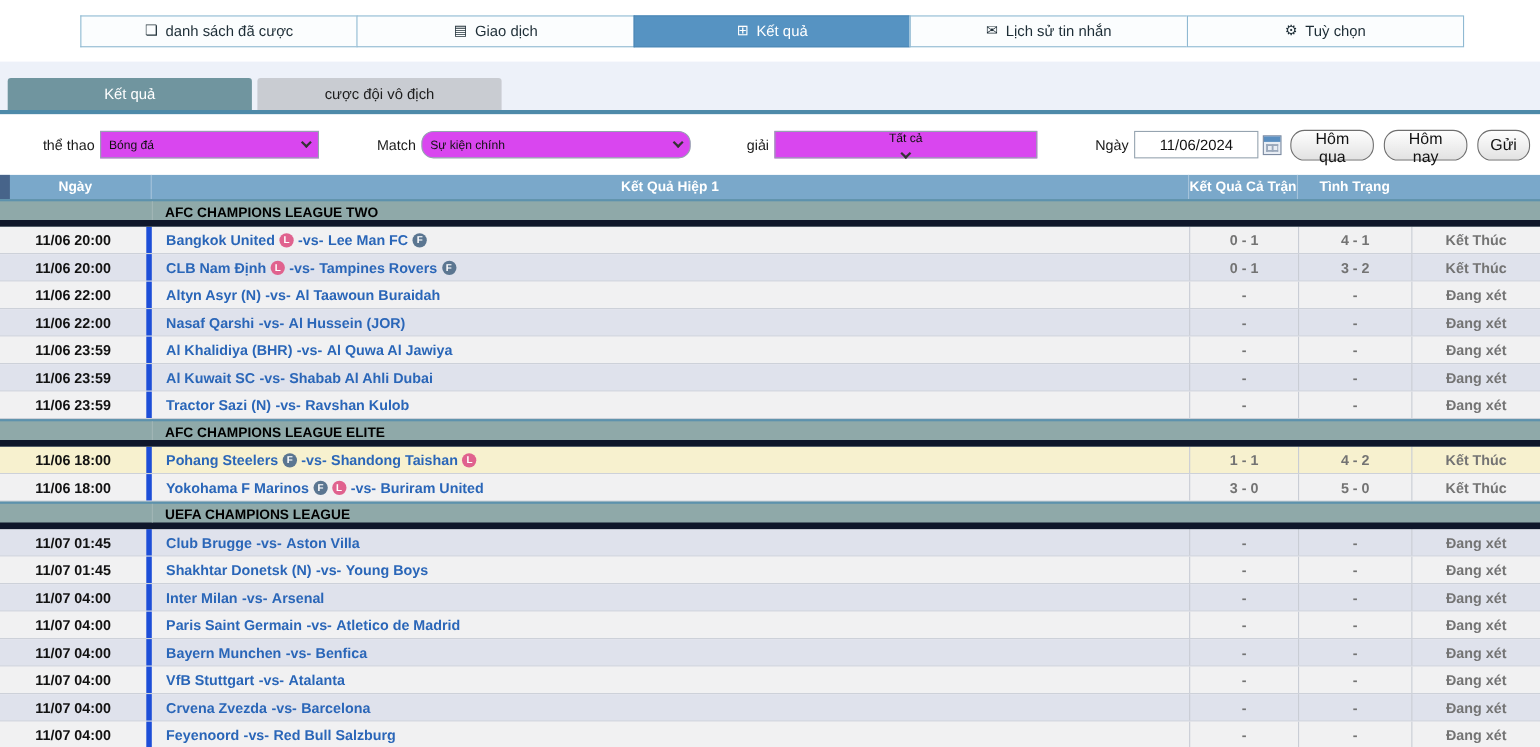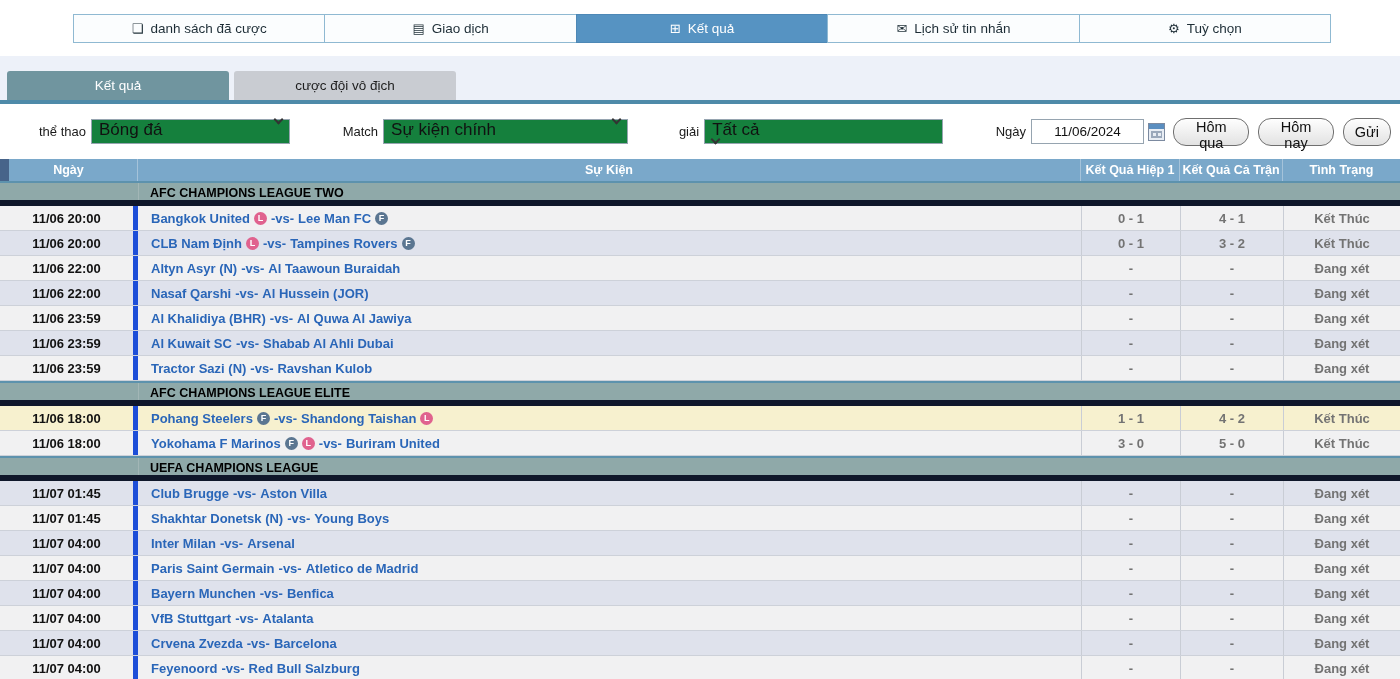--- a/index.html
+++ b/index.html
@@ -22,27 +22,27 @@
   .subtab { width:222px; height:29px; display:flex; align-items:center; justify-content:center;
     font-size:13.5px; border-radius:3px 3px 0 0; cursor:pointer; }
   .subtab.active { background:#70959f; color:#fff; }
   .subtab.inactive { background:#c9ccd2; color:#1d1d1d; }
   .teal-divider { height:4px; background:#4e8aa9; }
 
   
   .filters { height:55px; background:#fff; display:flex; align-items:center;
     padding-left:8px; font-size:13px; color:#1a1a1a; }
   .flabel { margin-right:5px; white-space:nowrap;margin-left:31px; }
-  .sel { height:25px; border:1px solid #96a4b0; background:#15803d; display:flex;
-    align-items:flex-start; justify-content:space-between; padding:0 7px;
-    font-size:17px; color:#111; cursor:pointer; }
+  .sel { height:25px; border:1px solid #96a4b0; background:#d946ef; display:flex;
+    align-items:center; justify-content:space-between; padding:0 7px;
+    font-size:11px; color:#111; cursor:pointer; }
   .sel .chev { width:7px; height:7px; border-right:2px solid #333; border-bottom:2px solid #333;
     transform:rotate(45deg); margin-top:-4px; flex:0 0 auto; }
   .sel1 { width:222px; margin-right:22px; }
-  .sel2 { width:274px; margin-right:20px; }
+  .sel2 { width:274px; margin-right:20px;border-radius:11px; }
   .sel3 { width:267px; margin-right:22px;flex-direction:column; }
   .dateinput { width:113px; height:25px; border:1px solid #96a4b0; text-align:center;
     font-size:13.5px; font-family:inherit; color:#111; margin-right:4px; }
   .calicon { width:19px; height:18px; border:1px solid #7c8aa0; background:#e8edf4;
     position:relative; cursor:pointer; margin-right:8px; display:inline-block; }
   .calicon::before { content:''; position:absolute; left:0; top:0; right:0; height:5px; background:#5a8ec0; }
   .calicon::after { content:''; position:absolute; left:2px; right:2px; top:7px; bottom:2px;
     background:repeating-linear-gradient(90deg,#9aa8bb 0 2px,transparent 2px 5px),
                repeating-linear-gradient(0deg,#9aa8bb 0 2px,transparent 2px 5px); }
   .btn { height:28px; padding:0 11px; border:1px solid #6f6f6f; border-radius:13px;
@@ -136,21 +136,20 @@
   <span class="flabel">Ngày</span>
   <input class="dateinput" value="11/06/2024" style="">
   <span class="calicon"></span>
   <button class="btn">Hôm qua</button>
   <button class="btn">Hôm nay</button>
   <button class="btn">Gửi</button>
 </div>
 
 <div class="thead">
   <div class="hc">Ngày</div>
-  <div class="hc">Sự Kiện</div>
   <div class="hc">Kết Quả Hiệp 1</div>
   <div class="hc">Kết Quả Cả Trận</div>
   <div class="hc">Tình Trạng</div>
 </div>
 <div id="table-body">
     <div class="section-row">AFC CHAMPIONS LEAGUE TWO</div>
     <div class="match-row row-light">
       <div class="c-date">11/06 20:00</div>
       <div class="c-event">
         <span>Bangkok United</span>

